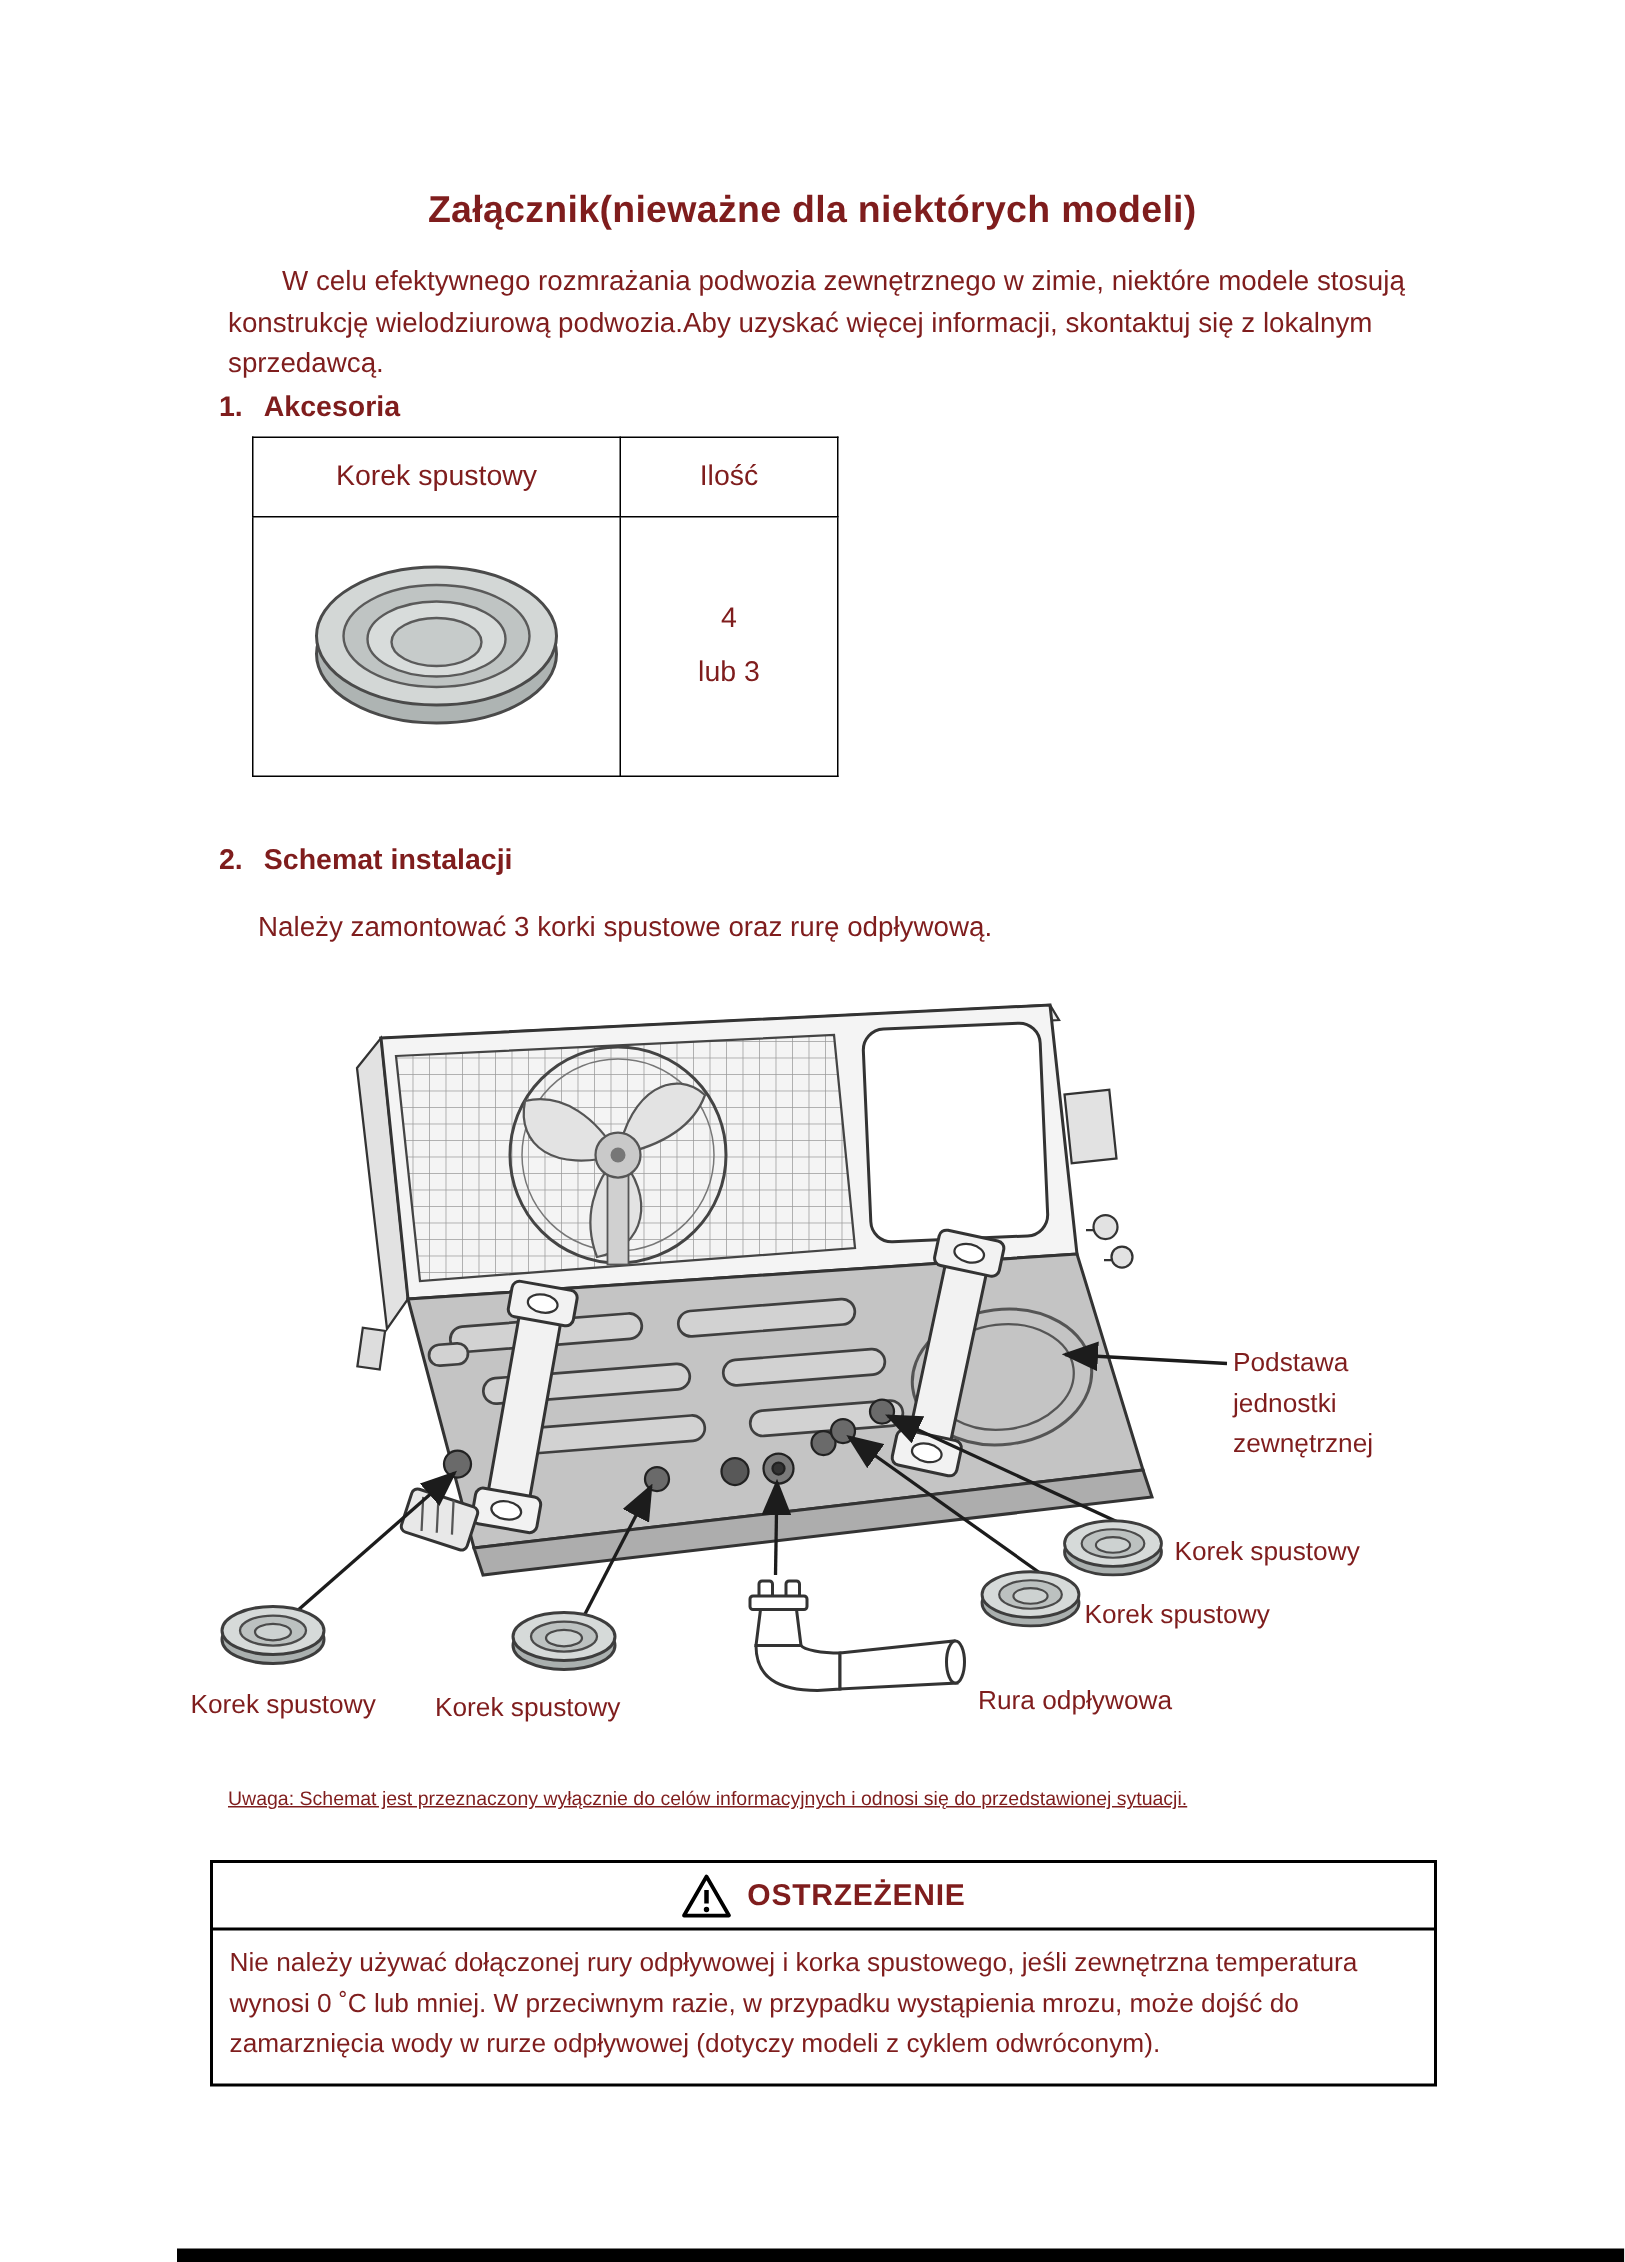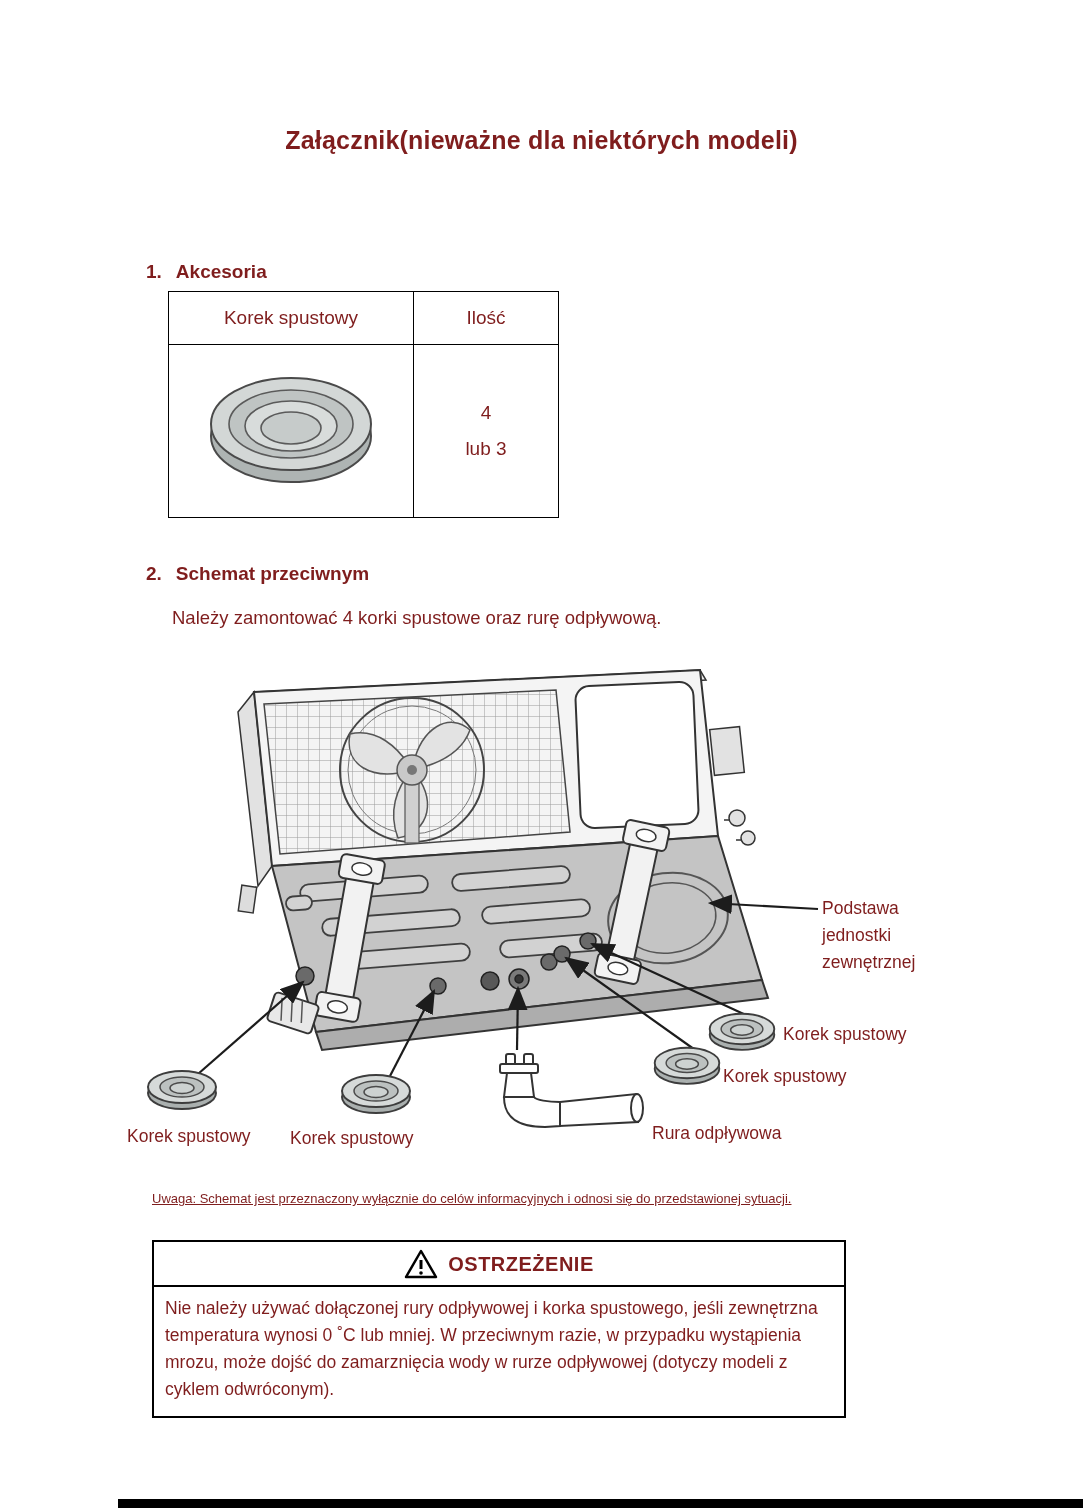--- a/index.html
+++ b/index.html
@@ -42,39 +42,40 @@
   .lbl-pl-outer { left:127px; top:476px; }
   .lbl-pl-inner { left:290px; top:478px; }
   .lbl-pipe { left:652px; top:473px; }
 
   .note2 {
     position:absolute; top:1186px; left:152px; width:740px; margin:0;
     font-size:13px; line-height:26px;text-decoration:underline;
   }
 
   .warning-box {
-    position:absolute; top:1240px; left:152px; width:694px;
+    position:absolute; top:1240px; left:140px; width:818px;
     border:2px solid #000; box-sizing:border-box; background:#fff;
   }
   .warning-header {
     display:flex; align-items:center; justify-content:center; gap:10px;
     padding:7px 0 6px; border-bottom:2px solid #000;
   }
   .warn-title { font-size:20px; font-weight:700; letter-spacing:.5px; }
   .warning-body { padding:8px 11px 13px; font-size:17.5px; line-height:27px; }
 
   .page-edge { position:absolute; left:118px; right:0; bottom:0; height:9px; background:#000; }
 </style>
 </head>
 <body>
 
 <div class="page">
 
   <h1 class="title">Załącznik(nieważne dla niektórych modeli)</h1>
 
+  <p class="intro">W celu efektywnego rozmrażania podwozia zewnętrznego w zimie, niektóre modele stosują konstrukcję wielodziurową podwozia.Aby uzyskać więcej informacji, skontaktuj się z lokalnym sprzedawcą.</p>
 
   <div class="sec-heading h1pos">
     <span class="sec-num">1.</span><span class="sec-label">Akcesoria</span>
   </div>
 
   <table class="acc-table">
     <thead>
       <tr>
         <th class="col-item">Korek spustowy</th>
         <th class="col-qty">Ilość</th>
@@ -94,24 +95,24 @@
         <td class="qty-cell">
           <div class="qty-main">4</div>
           <div class="qty-alt">lub 3</div>
         </td>
       </tr>
     </tbody>
   </table>
 
 
   <div class="sec-heading h2pos">
-    <span class="sec-num">2.</span><span class="sec-label">Schemat przeciwnym</span>
-  </div>
-
-  <p class="instruction">Należy zamontować 4 korki spustowe oraz rurę odpływową.</p>
+    <span class="sec-num">2.</span><span class="sec-label">Schemat instalacji</span>
+  </div>
+
+  <p class="instruction">Należy zamontować 3 korki spustowe oraz rurę odpływową.</p>
 
   <div class="diagram">
     <svg width="1083" height="530" viewBox="0 0 1083 530" aria-hidden="true">
       <defs>
         <marker id="arrowhead" markerWidth="11" markerHeight="9" refX="10" refY="4.5" orient="auto">
           <path d="M0,0 L11,4.5 L0,9 z" fill="#1c1c1c"></path>
         </marker>
         <pattern id="grille" width="11" height="11" patternUnits="userSpaceOnUse">
           <path d="M0 0H11M0 0V11" stroke="#9a9a9a" stroke-width="1" fill="none"></path>
         </pattern>

